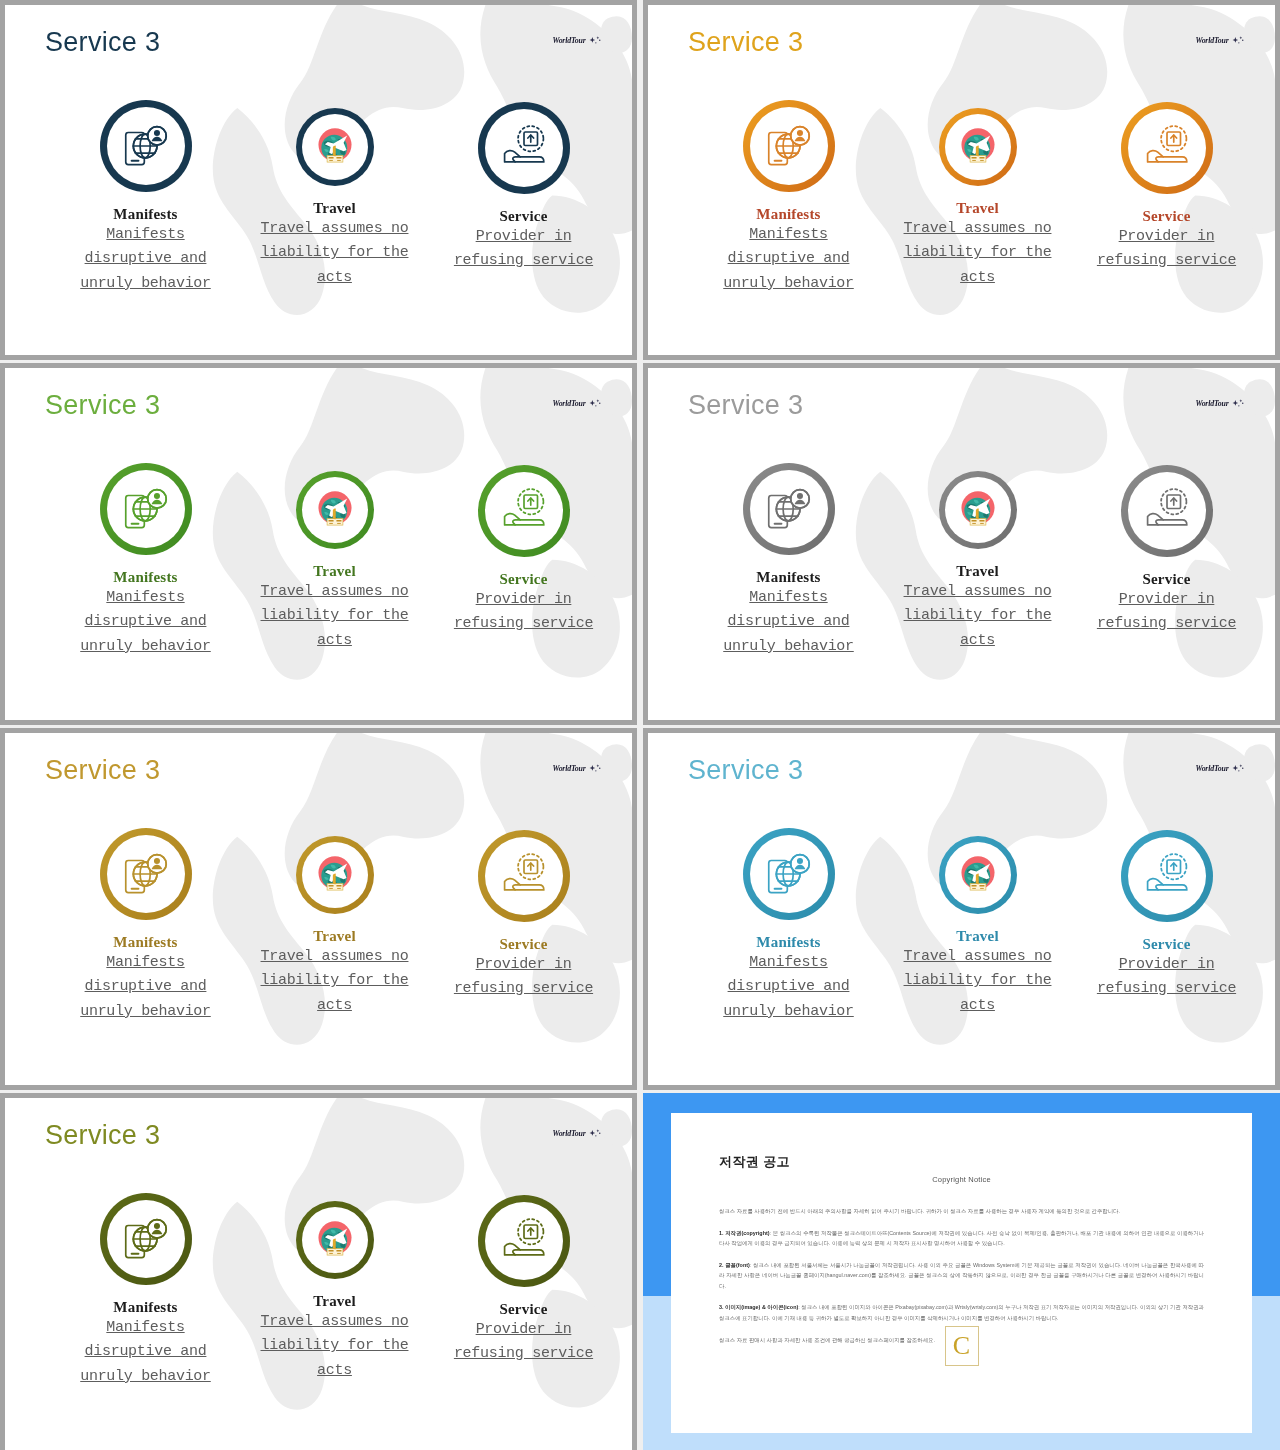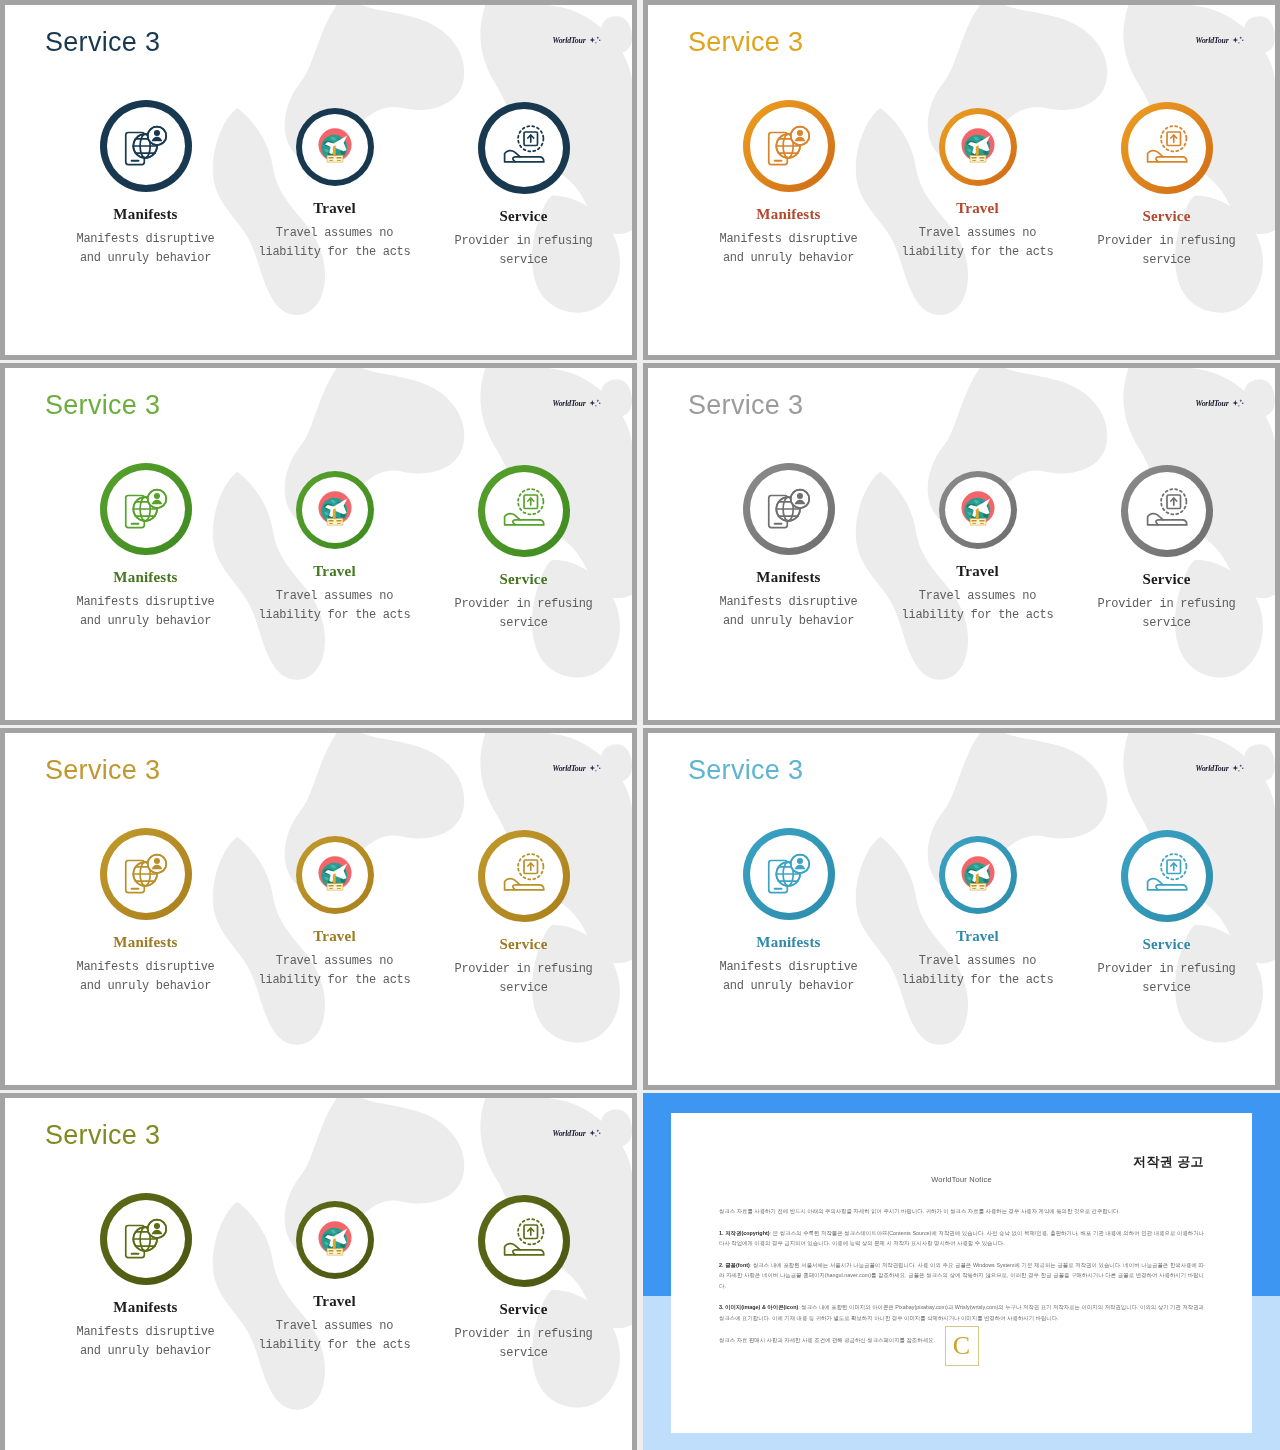--- a/index.html
+++ b/index.html
@@ -91,28 +91,28 @@
   .ring.small .ring-inner svg { width: 46px; height: 46px; }
 
   .item-head {
     margin-top: 14px;
     font-family: "Liberation Serif", serif;
     font-weight: bold;
     font-size: 15px;
     letter-spacing: 0.2px;
   }
   .item-desc {
-    margin-top: 7px;
     font-family: "Liberation Mono", monospace;
-    font-size: 12px;
+    font-size: 15px;
     line-height: 1.62;
     color: #5d5d5d;
     text-align: center;
     width: 160px;
     letter-spacing: -0.3px;
+    text-decoration: underline;
   }
 
   
   .copy-slide {
     background: #3d97f2;
     display: flex;
     align-items: stretch;
     padding: 0;
     position: relative;
     border: none;
@@ -123,21 +123,21 @@
     background: #bfdefb;
   }
   .copy-paper {
     position: absolute;
     left: 28px; right: 28px; top: 20px; bottom: 22px;
     background: #ffffff;
     padding: 40px 48px 28px 48px;
     z-index: 2;
   }
   .copy-title {
-    text-align: right;
+    text-align: left;
     font-size: 13px;
     font-weight: bold;
     color: #222;
     letter-spacing: 0.4px;
   }
   .copy-subtitle {
     text-align: center;
     font-size: 7.5px;
     color: #555;
     margin-top: 4px;
@@ -868,21 +868,21 @@
           </div>
           <div class="item-head" style="color: rgb(28, 28, 28);">Service</div>
           <div class="item-desc">Provider in refusing service</div>
         </div>
       </div>
     </div>
     <div class="slide copy-slide">
       <div class="copy-blue-bottom"></div>
       <div class="copy-paper">
         <div class="copy-title">저작권 공고</div>
-        <div class="copy-subtitle">WorldTour Notice</div>
+        <div class="copy-subtitle">Copyright Notice</div>
         <div class="copy-body">
           <p class="copy-para">씽크스 자료를 사용하기 전에 반드시 아래의 주의사항을 자세히 읽어 주시기 바랍니다. 귀하가 이 씽크스 자료를 사용하는 경우 사용자 계약에 동의한 것으로 간주합니다.</p>
           <p class="copy-para"><b>1. 저작권(copyright)</b><span>: 본 씽크스의 수록된 저작물은 씽크스테이트아뜨(Contents Source)에 저작권에 있습니다. 사전 승낙 없이 복제/인용, 출판하거나, 배포 기관 내용에 의하여 연관 내용으로 이용하거나 타사 작업에게 이용의 경우 금지되어 있습니다. 이용에 능력 상의 문제 시 저작자 표시사항 명시하여 사용할 수 있습니다.</span></p>
           <p class="copy-para"><b>2. 글꼴(font)</b><span>: 씽크스 내에 포함된 서울서체는 서울시가 나눔글꼴이 저작권됩니다. 사용 이외 주요 글꼴은 Windows System에 기본 제공되는 글꼴로 저작권이 있습니다. 네이버 나눔글꼴은 한국사용에 따라 자세한 사항은 네이버 나눔글꼴 홈페이지(hangul.naver.com)를 참조하세요. 글꼴은 씽크스의 상에 작동하지 않으므로, 이러한 경우 한글 글꼴을 구매하시거나 다른 글꼴로 변경하여 사용하시기 바랍니다.</span></p>
           <p class="copy-para"><b>3. 이미지(image) &amp; 아이콘(icon)</b><span>: 씽크스 내에 포함된 이미지와 아이콘은 Pixabay(pixabay.com)과 Wrtsly(wrtsly.com)의 누구나 저작권 표기 저작자로는 이미지의 저작권입니다. 이외의 상기 기관 저작권과 씽크스에 표기합니다. 이에 기재 내용 등 귀하가 별도로 확보하지 아니한 경우 이미지를 삭제하시거나 이미지를 변경하여 사용하시기 바랍니다.</span></p>
           <p class="copy-para" style="margin-top: 12px;">씽크스 자료 판매시 사항과 자세한 사용 조건에 관해 궁금하신 씽크스페이지를 참조하세요.</p>
           <div class="copy-watermark">C</div>
         </div>
       </div>
     </div>

